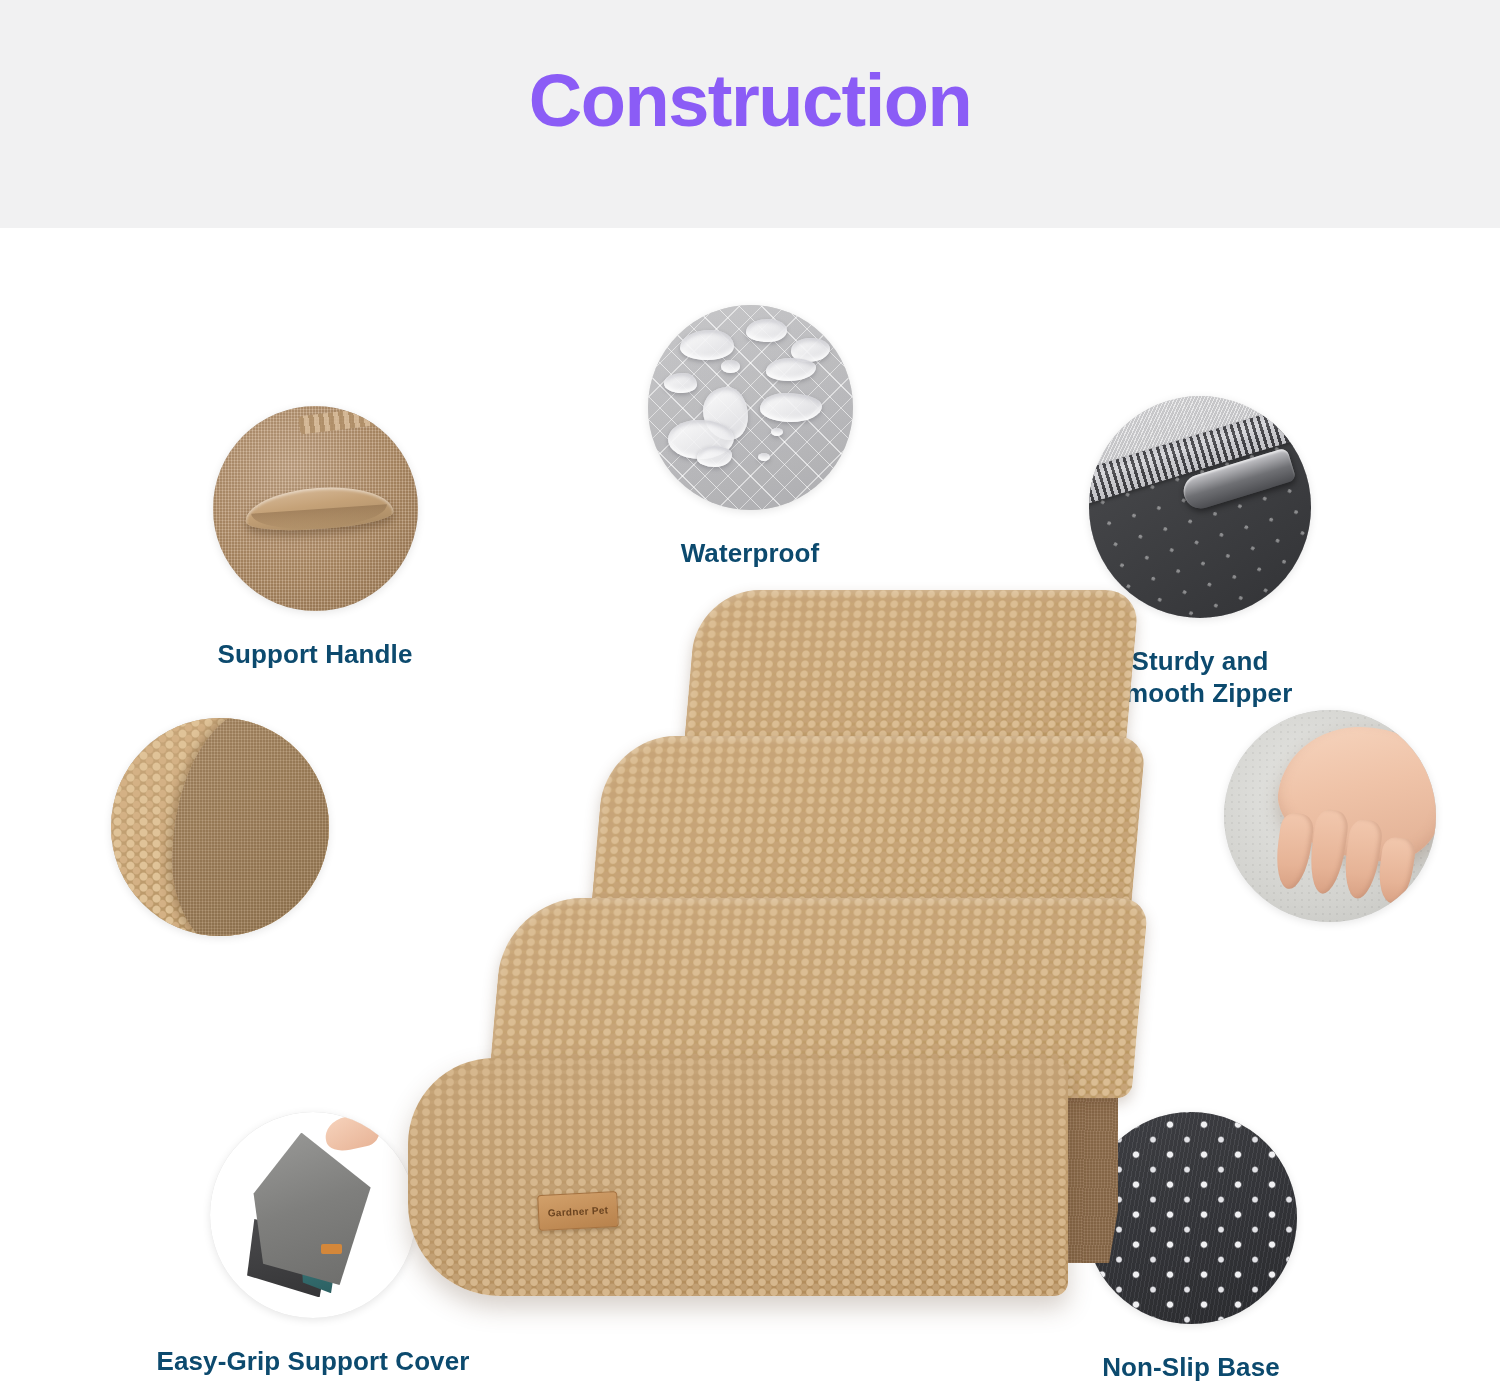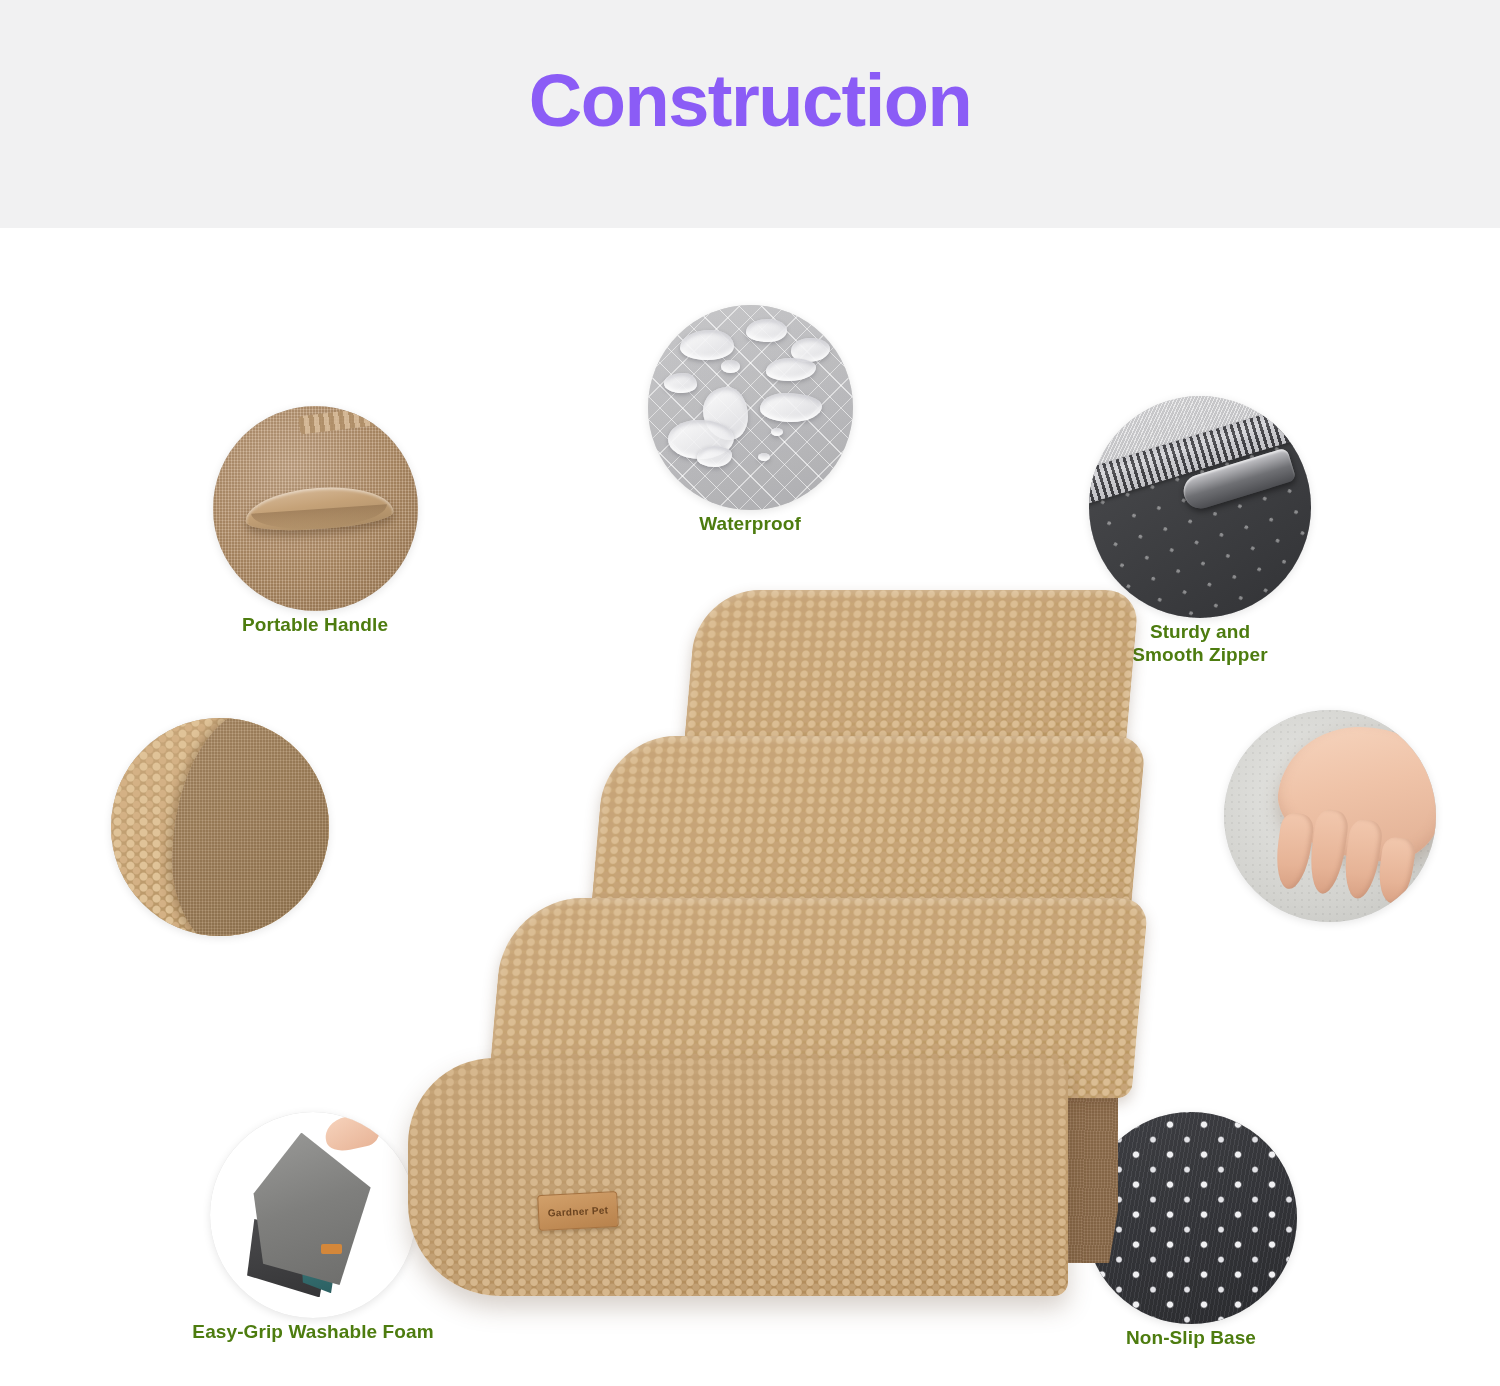--- a/index.html
+++ b/index.html
@@ -31,27 +31,27 @@
   .feature{ position:absolute; }
   .circle{
     position:relative;
     border-radius:50%;
     overflow:hidden;
     box-shadow:0 0 0 2px #cfcfcf inset, 0 2px 8px rgba(0,0,0,.10);
     background:#ffffff;
   }
   .caption{
     text-align:center;
-    color:#4d7c0f;
-    font-size:19px;
+    color:#0c4a6e;
+    font-size:26px;
     font-weight:600;
     line-height:1.22;
     letter-spacing:0.1px;
     white-space:pre-line;
-    margin-top:2px;
+    margin-top:28px;
   }
 
   
   .tex-linen-tan{
     position:absolute;inset:0;
     background:
       repeating-linear-gradient(90deg, rgba(255,255,255,.16) 0 1px, rgba(0,0,0,.06) 1px 3px),
       repeating-linear-gradient(0deg, rgba(255,255,255,.13) 0 1px, rgba(0,0,0,.05) 1px 3px),
       radial-gradient(circle at 38% 30%, #c9a887 0%, #b59068 55%, #9d7a54 100%);
   }
@@ -265,21 +265,21 @@
 <div class="header-band">
   <div class="page-title">Construction</div>
 </div>
 
 <div class="feature" style="left:185px;top:406px;width:260px;">
   <div class="circle" style="width:205px;height:205px;margin:0 auto;">
     <div class="tex-linen-tan"></div>
     <div class="seam-top"></div>
     <div class="handle-strap"></div>
   </div>
-  <div class="caption">Portable Handle</div>
+  <div class="caption">Support Handle</div>
 </div>
 
 <div class="feature" style="left:625px;top:305px;width:250px;">
   <div class="circle" style="width:205px;height:205px;margin:0 auto;">
     <div class="tex-quilt"></div>
     <div class="droplet" style="left:16%;top:12%;width:26%;height:15%;border-radius:58% 42% 50% 50%/60% 55% 45% 40%;"></div>
     <div class="droplet" style="left:48%;top:7%;width:20%;height:11%;border-radius:52% 48% 46% 54%/58% 50% 50% 42%;"></div>
     <div class="droplet" style="left:70%;top:16%;width:19%;height:12%;border-radius:50% 50% 60% 40%/55% 45% 55% 45%;"></div>
     <div class="droplet" style="left:8%;top:33%;width:16%;height:10%;border-radius:60% 40% 45% 55%/52% 58% 42% 48%;"></div>
     <div class="droplet" style="left:36%;top:27%;width:9%;height:6%;border-radius:50%;"></div>
@@ -328,21 +328,21 @@
 
 <div class="feature" style="left:118px;top:1112px;width:390px;">
   <div class="circle" style="width:206px;height:206px;margin:0 auto;">
     <div class="cover-card"></div>
     <div class="cover-dark"></div>
     <div class="cover-teal"></div>
     <div class="cover-cloth"></div>
     <div class="cover-tag"></div>
     <div class="cover-hand"></div>
   </div>
-  <div class="caption">Easy-Grip Washable Foam</div>
+  <div class="caption">Easy-Grip Support Cover</div>
 </div>
 
 <div class="feature" style="left:1060px;top:1112px;width:262px;">
   <div class="circle" style="width:212px;height:212px;margin:0 auto;">
     <div class="dots-base"></div>
   </div>
   <div class="caption">Non-Slip Base</div>
 </div>
 
 <div class="product">

